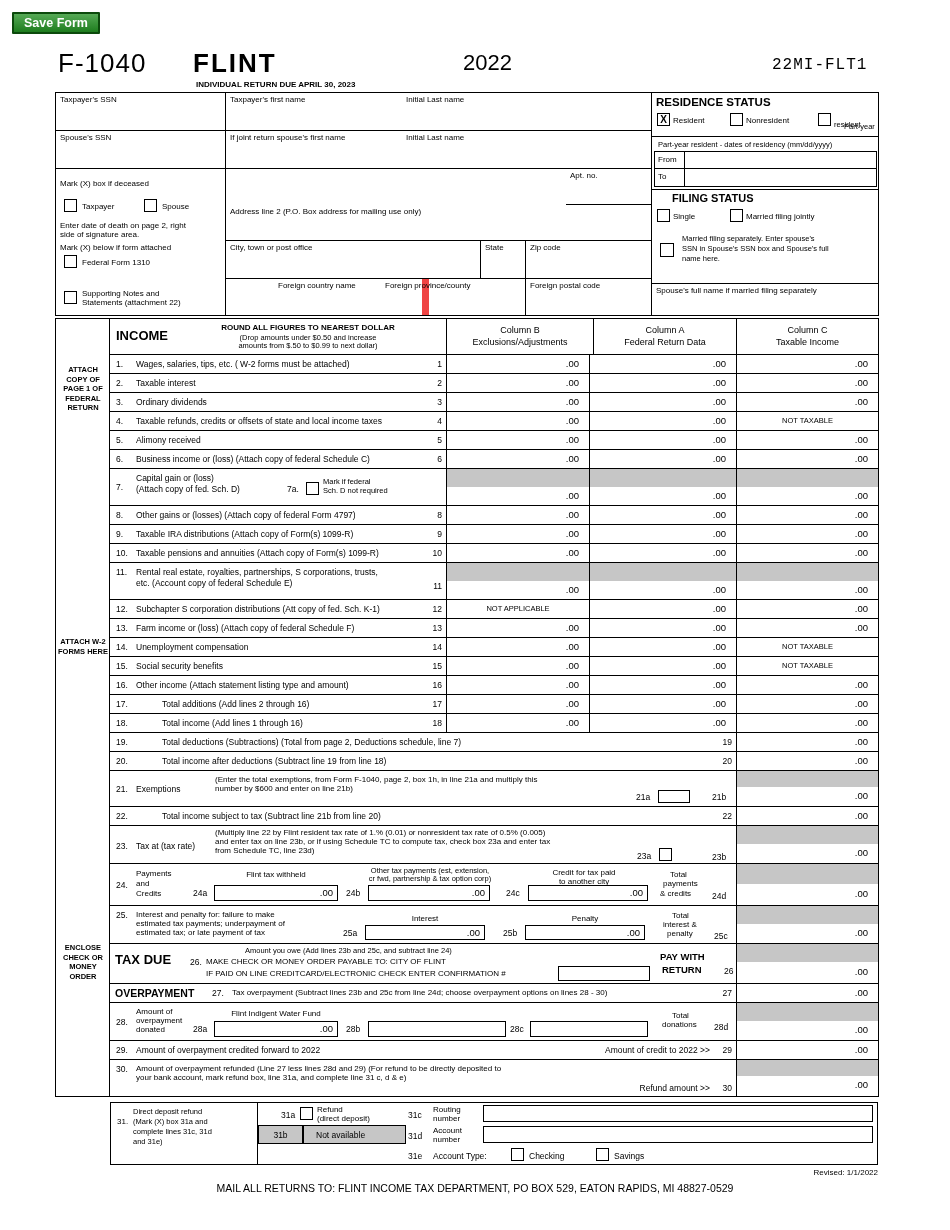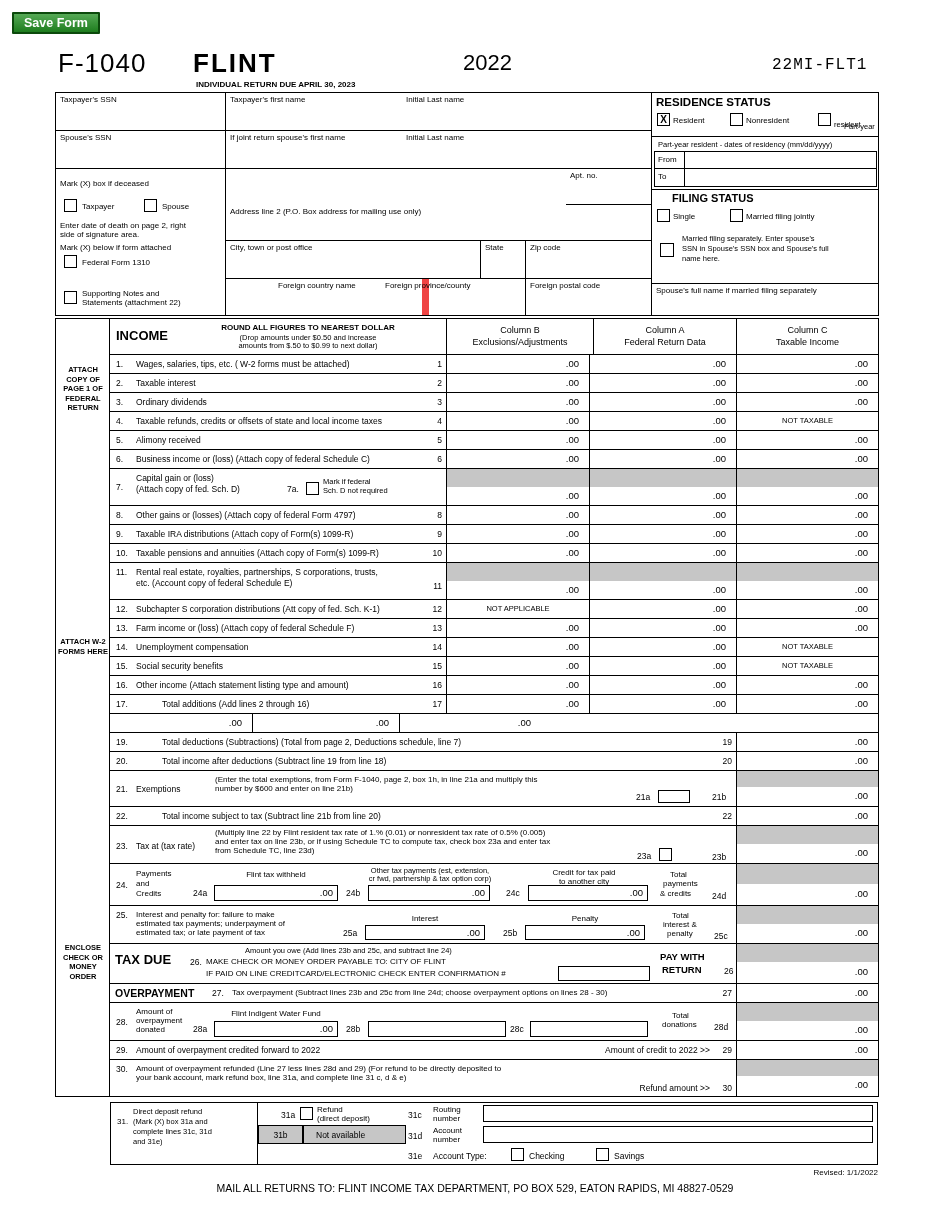--- a/index.html
+++ b/index.html
@@ -383,20 +383,25 @@
             <span class="num">17.</span>
             <span class="txt ind">Total additions (Add lines 2 through 16)</span>
             <span class="lnum">17</span>
           </div>
         <div class="cell amt" style="width:143px;">.00</div>
         <div class="cell amt" style="width:147px;">.00</div>
         <div class="cell amt last" style="width:141px;">.00</div>
       </div>
 
       <div class="trow" style="height:19px;">
+        <div class="cell desc">
+            <span class="num">18.</span>
+            <span class="txt ind">Total income (Add lines 1 through 16)</span>
+            <span class="lnum">18</span>
+          </div>
         <div class="cell amt" style="width:143px;">.00</div>
         <div class="cell amt" style="width:147px;">.00</div>
         <div class="cell amt last" style="width:141px;">.00</div>
       </div>
 
       <div class="trow" style="height:19px;">
         <div class="cell desc descw">
             <span class="num">19.</span>
             <span class="txt ind">Total deductions (Subtractions) (Total from page 2, Deductions schedule, line 7)</span>
             <span class="lnum">19</span>

